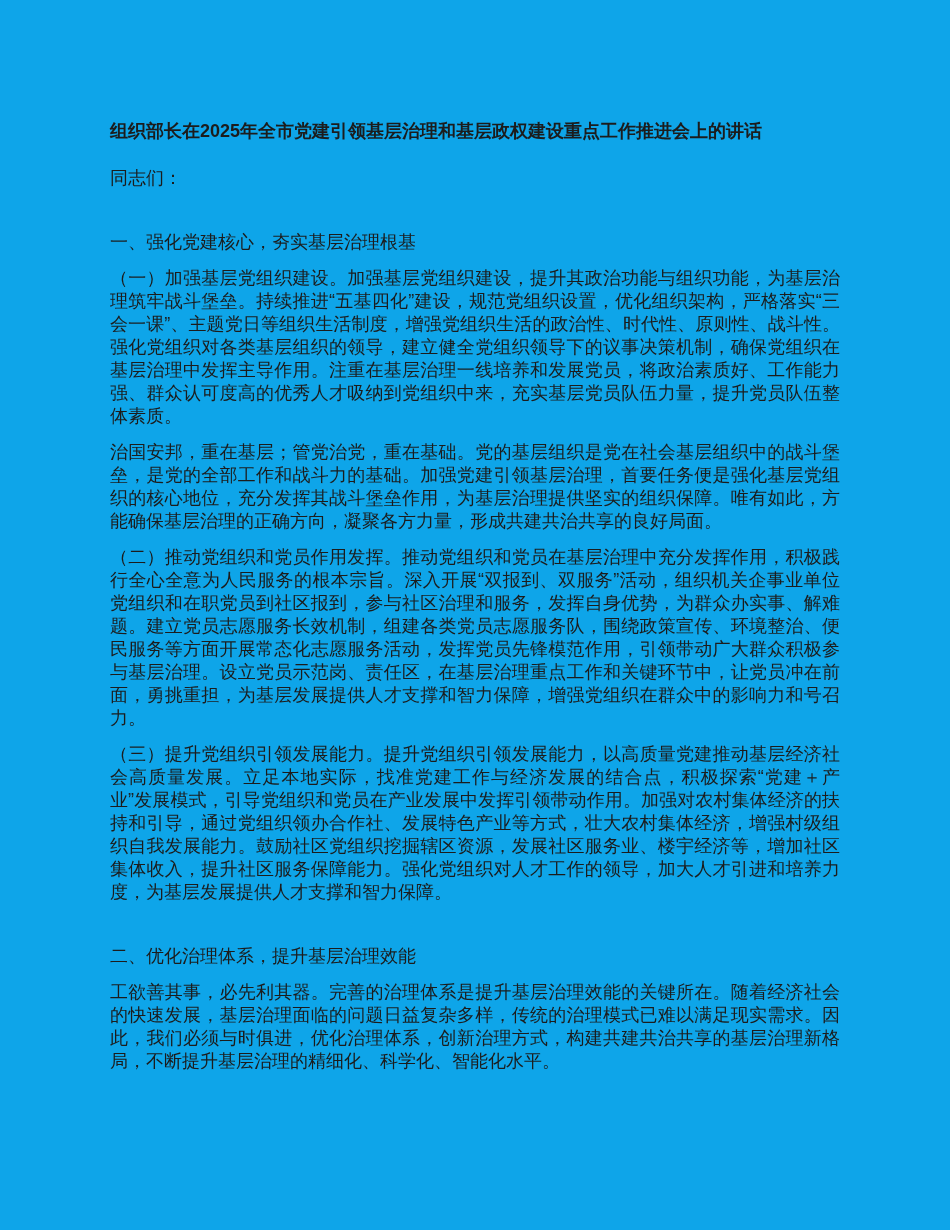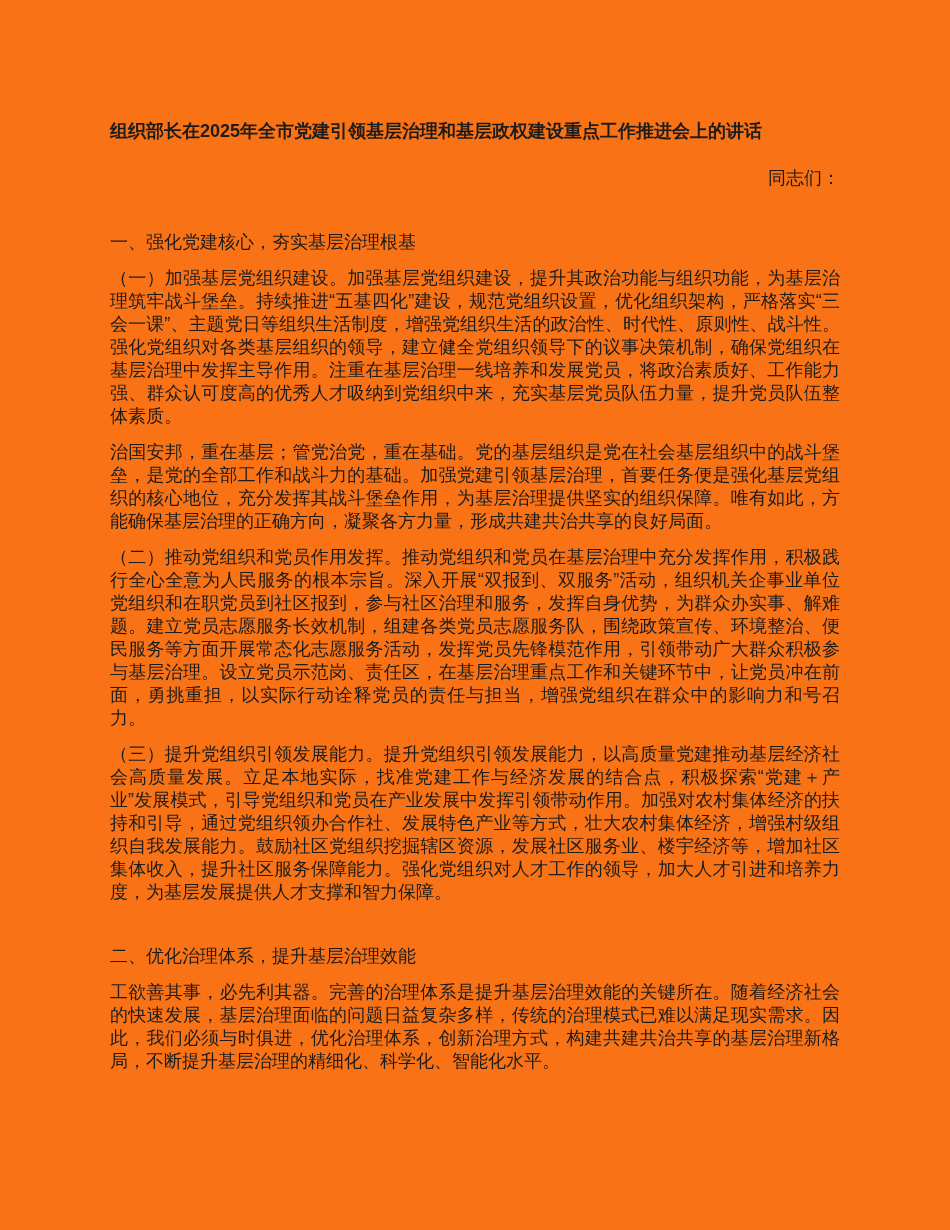--- a/index.html
+++ b/index.html
@@ -12,39 +12,39 @@
     min-height: 1230px;
     font-family: "Liberation Sans", "DejaVu Sans", sans-serif;
     color: #1c1c1c;
     box-sizing: border-box;
   }
   .page {
     box-sizing: border-box;
     width: 950px;
     min-height: 1230px;
     padding: 120px 110px 60px 110px;
-    background: #f97316;
+    background: #0ea5e9;
   }
   .doc-title {
     font-size: 18px;
     line-height: 23px;
     font-weight: bold;
     margin: 0 0 24px 0;
     text-align: justify;
   }
   .doc-para {
     font-size: 18px;
     line-height: 23px;
     font-weight: normal;
     margin: 0 0 13px 0;
     text-align: justify;
     word-break: break-all;
   }
   .doc-salutation {
-    text-align: right;
+    text-align: left;
   }
   .doc-heading {
     text-align: left;
     margin-top: 41px;
   }
 </style>
 </head>
 <body>
 
 <div class="page">
@@ -52,20 +52,20 @@
 
   <p class="doc-para doc-salutation">同志们：</p>
 
 
   <p class="doc-para doc-heading">一、强化党建核心，夯实基层治理根基</p>
 
   <p class="doc-para">（一）加强基层党组织建设。加强基层党组织建设，提升其政治功能与组织功能，为基层治理筑牢战斗堡垒。持续推进“五基四化”建设，规范党组织设置，优化组织架构，严格落实“三会一课”、主题党日等组织生活制度，增强党组织生活的政治性、时代性、原则性、战斗性。强化党组织对各类基层组织的领导，建立健全党组织领导下的议事决策机制，确保党组织在基层治理中发挥主导作用。注重在基层治理一线培养和发展党员，将政治素质好、工作能力强、群众认可度高的优秀人才吸纳到党组织中来，充实基层党员队伍力量，提升党员队伍整体素质。</p>
 
   <p class="doc-para">治国安邦，重在基层；管党治党，重在基础。党的基层组织是党在社会基层组织中的战斗堡垒，是党的全部工作和战斗力的基础。加强党建引领基层治理，首要任务便是强化基层党组织的核心地位，充分发挥其战斗堡垒作用，为基层治理提供坚实的组织保障。唯有如此，方能确保基层治理的正确方向，凝聚各方力量，形成共建共治共享的良好局面。</p>
 
-  <p class="doc-para">（二）推动党组织和党员作用发挥。推动党组织和党员在基层治理中充分发挥作用，积极践行全心全意为人民服务的根本宗旨。深入开展“双报到、双服务”活动，组织机关企事业单位党组织和在职党员到社区报到，参与社区治理和服务，发挥自身优势，为群众办实事、解难题。建立党员志愿服务长效机制，组建各类党员志愿服务队，围绕政策宣传、环境整治、便民服务等方面开展常态化志愿服务活动，发挥党员先锋模范作用，引领带动广大群众积极参与基层治理。设立党员示范岗、责任区，在基层治理重点工作和关键环节中，让党员冲在前面，勇挑重担，以实际行动诠释党员的责任与担当，增强党组织在群众中的影响力和号召力。</p>
+  <p class="doc-para">（二）推动党组织和党员作用发挥。推动党组织和党员在基层治理中充分发挥作用，积极践行全心全意为人民服务的根本宗旨。深入开展“双报到、双服务”活动，组织机关企事业单位党组织和在职党员到社区报到，参与社区治理和服务，发挥自身优势，为群众办实事、解难题。建立党员志愿服务长效机制，组建各类党员志愿服务队，围绕政策宣传、环境整治、便民服务等方面开展常态化志愿服务活动，发挥党员先锋模范作用，引领带动广大群众积极参与基层治理。设立党员示范岗、责任区，在基层治理重点工作和关键环节中，让党员冲在前面，勇挑重担，为基层发展提供人才支撑和智力保障，增强党组织在群众中的影响力和号召力。</p>
 
   <p class="doc-para">（三）提升党组织引领发展能力。提升党组织引领发展能力，以高质量党建推动基层经济社会高质量发展。立足本地实际，找准党建工作与经济发展的结合点，积极探索“党建＋产业”发展模式，引导党组织和党员在产业发展中发挥引领带动作用。加强对农村集体经济的扶持和引导，通过党组织领办合作社、发展特色产业等方式，壮大农村集体经济，增强村级组织自我发展能力。鼓励社区党组织挖掘辖区资源，发展社区服务业、楼宇经济等，增加社区集体收入，提升社区服务保障能力。强化党组织对人才工作的领导，加大人才引进和培养力度，为基层发展提供人才支撑和智力保障。</p>
 
   <p class="doc-para doc-heading">二、优化治理体系，提升基层治理效能</p>
 
   <p class="doc-para">工欲善其事，必先利其器。完善的治理体系是提升基层治理效能的关键所在。随着经济社会的快速发展，基层治理面临的问题日益复杂多样，传统的治理模式已难以满足现实需求。因此，我们必须与时俱进，优化治理体系，创新治理方式，构建共建共治共享的基层治理新格局，不断提升基层治理的精细化、科学化、智能化水平。</p>
 </div>
 
 </body></html>

